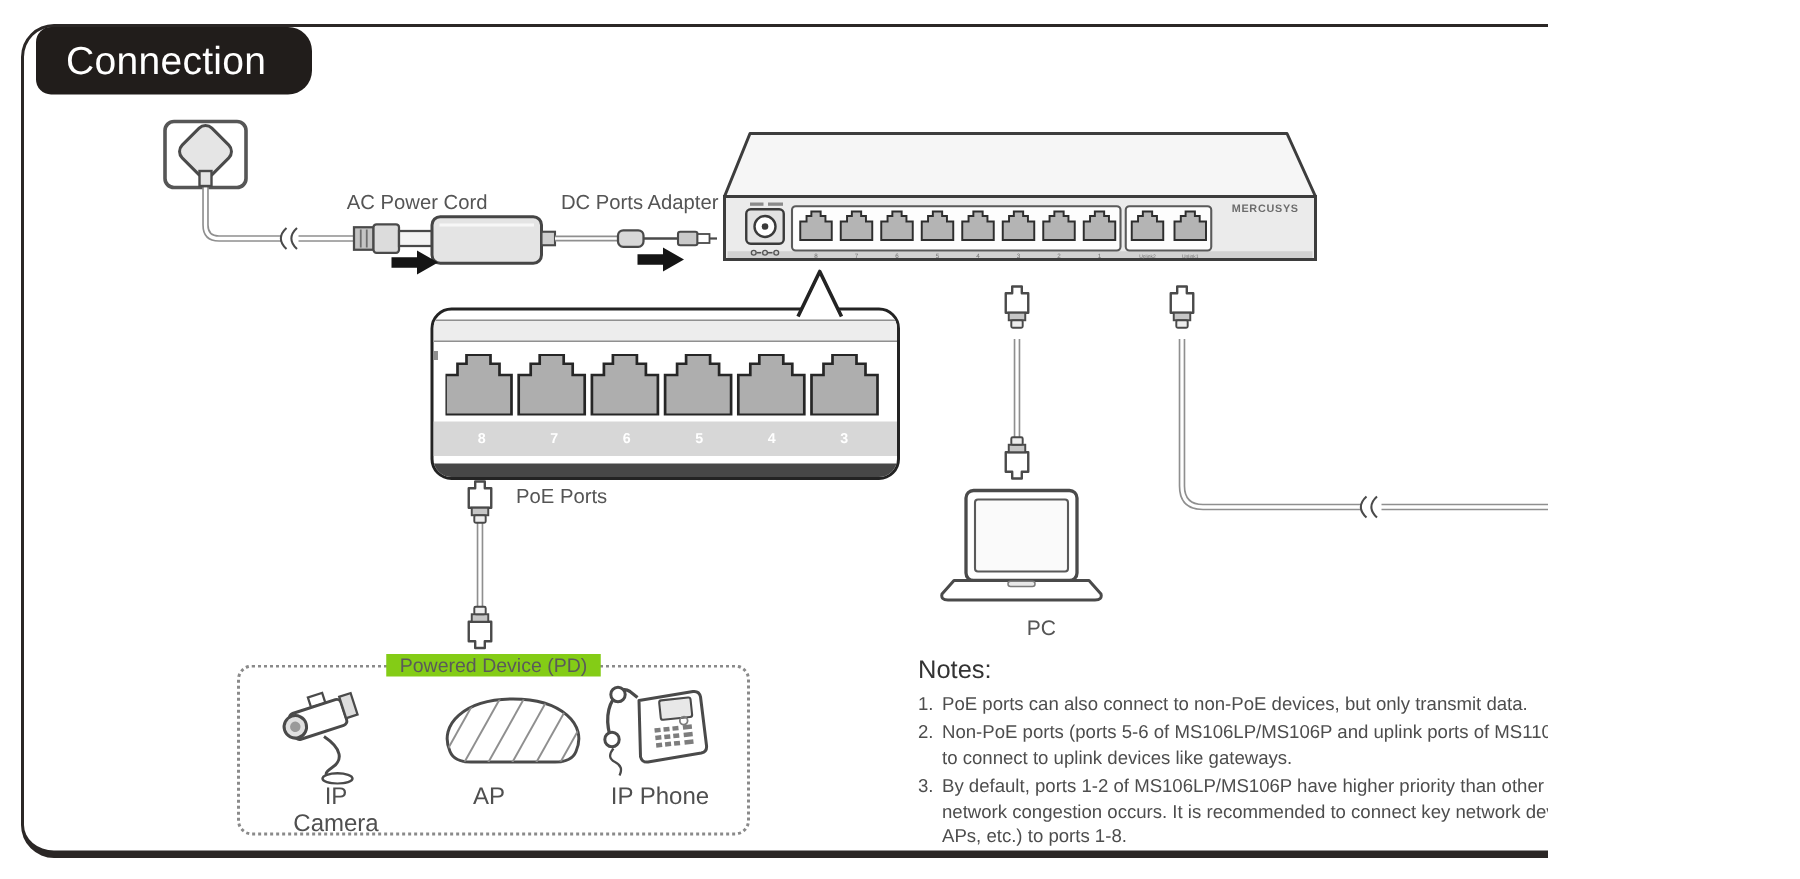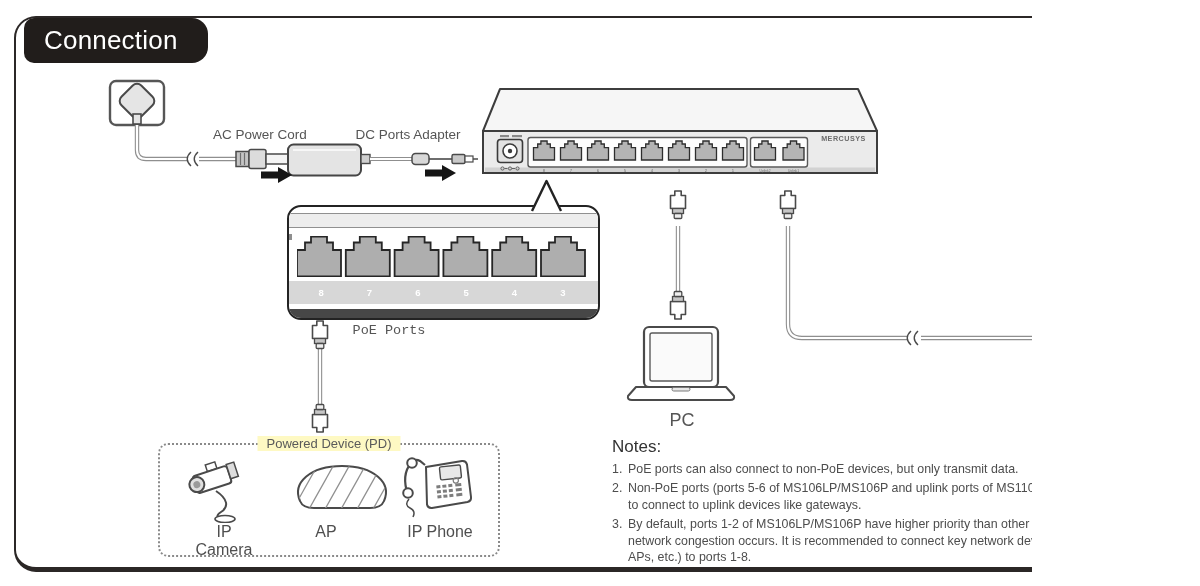--- a/index.html
+++ b/index.html
@@ -1,19 +1,19 @@
 <!DOCTYPE html>
 <html><head>
 <meta charset="utf-8">
 <style>
   html,body{margin:0;padding:0;background:#fff;}
   #stage{position:relative;width:1032px;height:586px;background:#fff;
          font-family:"Liberation Sans",sans-serif;overflow:hidden;}
   .abs{position:absolute;}
-  .dlabel{position:absolute;color:#555;font-size:13.5px;text-align:center;white-space:nowrap;}
+  .dlabel{position:absolute;color:#555;font-size:13.5px;text-align:right;white-space:nowrap;}
   #frame{position:absolute;left:14px;top:16px;width:1168px;height:549px;
          border:2px solid #2b2726;border-bottom-width:5px;border-radius:22px;z-index:0;}
   #tab{position:absolute;left:24px;top:18px;width:184px;height:45px;background:#211d1b;
        border-radius:10px 16px 16px 10px;z-index:4;}
   #tab .t{color:#fff;font-size:26px;line-height:45px;padding-left:20px;letter-spacing:.2px;}
   #diagram-svg{position:absolute;left:0;top:0;z-index:1;}
   #pointer-svg{position:absolute;left:525px;top:175px;z-index:3;}
   svg text{font-family:"Liberation Sans",sans-serif;}
   
   #poe-box{position:absolute;left:287px;top:205px;width:309px;height:111px;background:#fff;
@@ -22,21 +22,21 @@
                  border-top:1.5px solid #909090;border-bottom:1.5px solid #909090;}
   #poe-box .notch{position:absolute;left:0;top:27px;width:3px;height:6px;background:#8f8f8f;}
   #poe-box .strip{position:absolute;left:0;right:0;top:74px;height:23px;background:#d7d7d7;}
   #poe-box .nums{position:absolute;left:8px;top:74px;width:290px;height:23px;display:grid;
                  grid-template-columns:repeat(6,1fr);align-items:center;}
   #poe-box .nums span{text-align:center;color:#fff;font-size:9.5px;font-weight:bold;}
   #poe-box .bottomband{position:absolute;left:0;right:0;bottom:0;height:9px;background:#474747;}
   
   #pd-box{position:absolute;left:158px;top:443px;width:338px;height:110px;
           border:2px dotted #8a8a8a;border-radius:10px;z-index:2;}
-  #pd-label{position:absolute;top:-9px;left:50%;transform:translateX(-50%);background:#fef9c3;
+  #pd-label{position:absolute;top:-9px;left:50%;transform:translateX(-50%);background:#84cc16;
             padding:0 9px;color:#5a5a5a;font-size:13px;white-space:nowrap;}
   .pd-name{position:absolute;top:78px;color:#4f4f4f;font-size:16px;text-align:center;}
   
   #notes{position:absolute;left:612px;top:437px;width:572px;z-index:2;color:#4d4d4d;}
   #notes .ntitle{font-size:17px;color:#333;margin-bottom:4px;}
   #notes .nrow{display:flex;font-size:12.4px;line-height:1.32;margin-bottom:3px;}
   #notes .nrow .num{width:16px;flex:0 0 16px;}
   #notes .nrow .txt{flex:1;}
 </style>
 </head>
@@ -219,22 +219,22 @@
       <span>6</span>
       <span>5</span>
       <span>4</span>
       <span>3</span>
     </div>
     <div class="bottomband"></div>
   </div>
 
   <div class="dlabel" style="left:195px;top:127px;width:130px;">AC Power Cord</div>
   <div class="dlabel" style="left:337px;top:127px;width:142px;">DC Ports Adapter</div>
-  <div class="dlabel" style="left:344px;top:323px;width:90px;text-align:center;font-family:Liberation Mono, monospace;">PoE Ports</div>
-  <div class="dlabel" style="left:660px;top:410px;width:44px;font-size:18px;">PC</div>
+  <div class="dlabel" style="left:344px;top:323px;width:90px;text-align:left;">PoE Ports</div>
+  <div class="dlabel" style="left:660px;top:410px;width:44px;font-size:14px;">PC</div>
   <div class="dlabel" style="left:1053px;top:331px;width:80px;font-size:20px;color:#6d28d9;z-index:2;">Internet</div>
 
   <div id="pd-box">
     <div id="pd-label">Powered Device (PD)</div>
 
     <svg class="abs" style="left:24px;top:10px;" width="66" height="68" viewBox="0 0 66 68">
       <path d="M32,36 C44,44 45,52 37,57 C31,61 33,63 40,64" fill="none" stroke="#4a4a4a" stroke-width="2"></path>
       <ellipse cx="41" cy="64" rx="10" ry="3.5" fill="#fff" stroke="#4a4a4a" stroke-width="1.6"></ellipse>
       <g transform="rotate(-18 30 24)">
         <rect x="26" y="8" width="10" height="7" fill="#fff" stroke="#4a4a4a" stroke-width="1.5"></rect>

